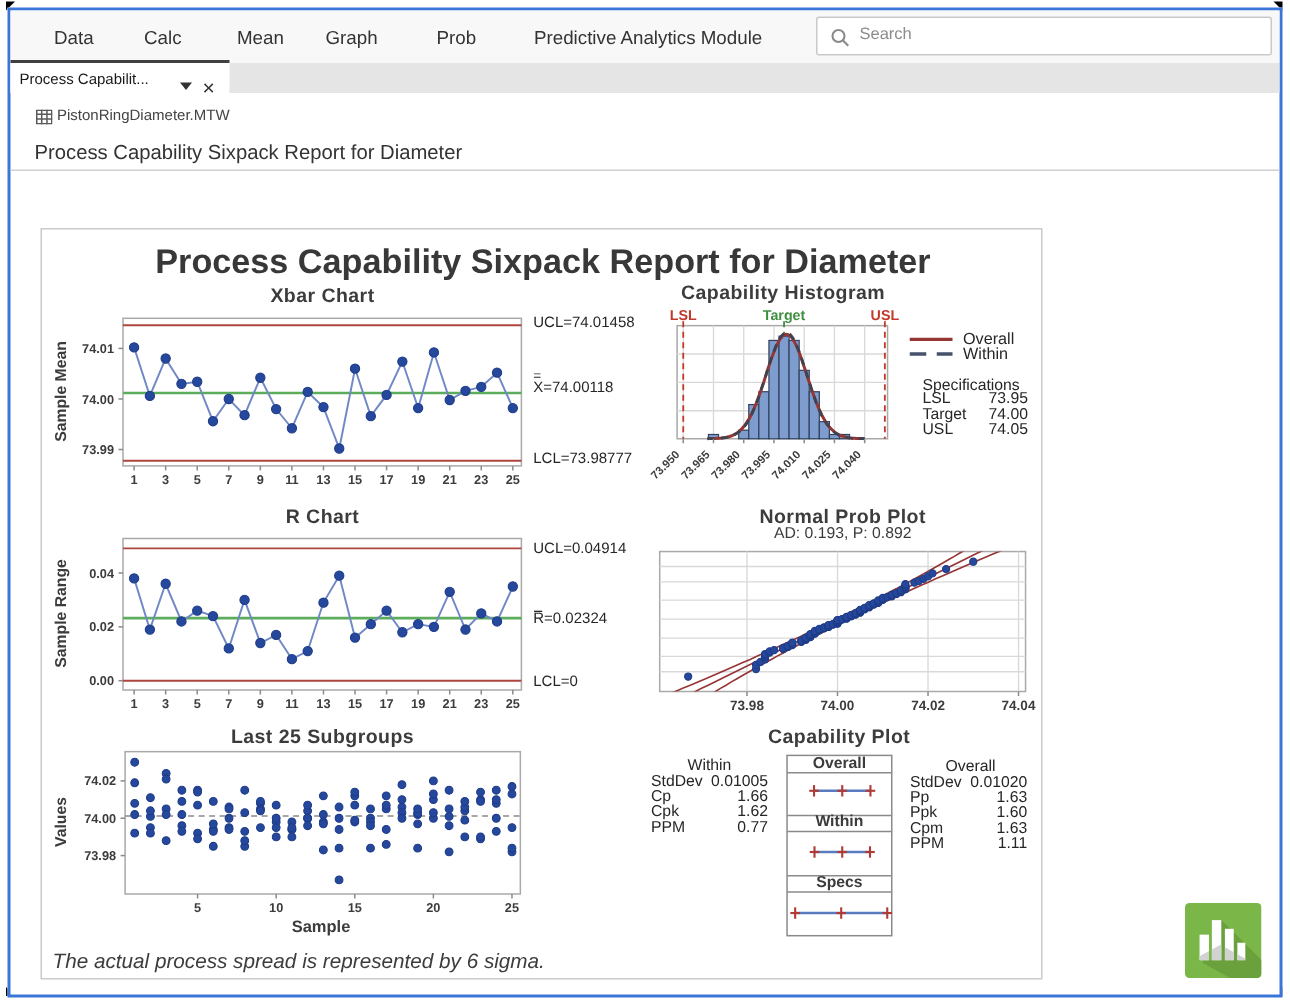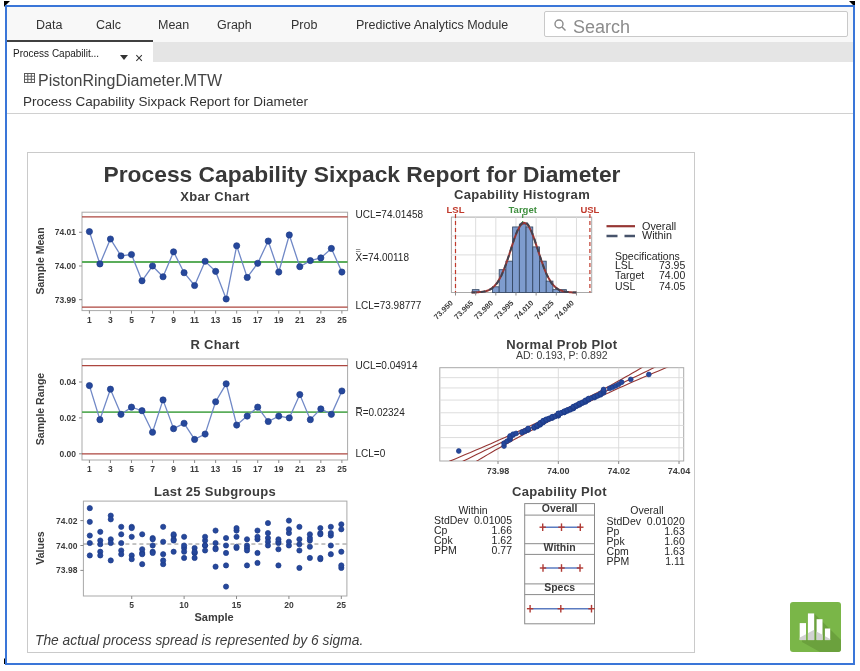--- a/index.html
+++ b/index.html
@@ -4,22 +4,22 @@
 body{width:860px;height:671px;background:#fff;font-family:"Liberation Sans",sans-serif;position:relative;overflow:hidden;}
 .win{position:absolute;left:5px;top:5px;width:850px;height:660px;border:2px solid #3a76d8;background:#fff;}
 .menubar{position:absolute;left:0;top:0;width:100%;height:35px;background:#f8f8f8;text-align:right;}
 .mi{position:absolute;top:11px;font-size:12.5px;color:#333;}
 .tabrow{position:absolute;left:0;top:35px;width:100%;height:20px;background:#e5e5e5;}
 .tab{position:absolute;left:0;top:-2px;width:146px;height:22px;background:#fff;border-top:2px solid #404040;}
 .tabtxt{position:absolute;left:6px;top:6px;font-size:10px;color:#1a1a1a;}
 .caret{position:absolute;left:113px;top:13px;width:0;height:0;border-left:4.5px solid transparent;border-right:4.5px solid transparent;border-top:5px solid #333;}
 .tx{position:absolute;left:128px;top:8px;font-size:14px;color:#333;font-weight:400;}
 .search{position:absolute;left:537px;top:4px;width:304px;height:26px;background:#fff;border:1px solid #c9c9c9;border-radius:2px;}
-.stxt{position:absolute;left:28px;top:5px;font-size:18px;color:#8c8c8c;}
-.wsname{position:absolute;left:31px;top:65px;font-size:16px;color:#444;}
+.stxt{position:absolute;left:28px;top:5px;font-size:11px;color:#8c8c8c;}
+.wsname{position:absolute;left:31px;top:65px;font-size:10px;color:#444;}
 .outtitle{position:absolute;left:16px;top:87px;font-size:13.5px;color:#333;}
 .sep{position:absolute;left:0px;top:106px;width:846px;height:1px;background:#d0d0d0;}
 .panel{position:absolute;left:20px;top:145px;width:668px;height:501px;border:1px solid #cacaca;}
 .corner{position:absolute;width:0;height:0;}
 </style></head><body>
 <div class="corner" style="left:4px;top:1px;border-top:6px solid #000;border-right:6px solid transparent;"></div>
 <div class="corner" style="left:849px;top:1px;border-top:6px solid #000;border-left:6px solid transparent;"></div>
 <div class="corner" style="left:4px;top:658px;border-bottom:6px solid #000;border-right:6px solid transparent;"></div>
 <div class="corner" style="left:849px;top:658px;border-bottom:6px solid #000;border-left:6px solid transparent;"></div>
 <div class="win">

